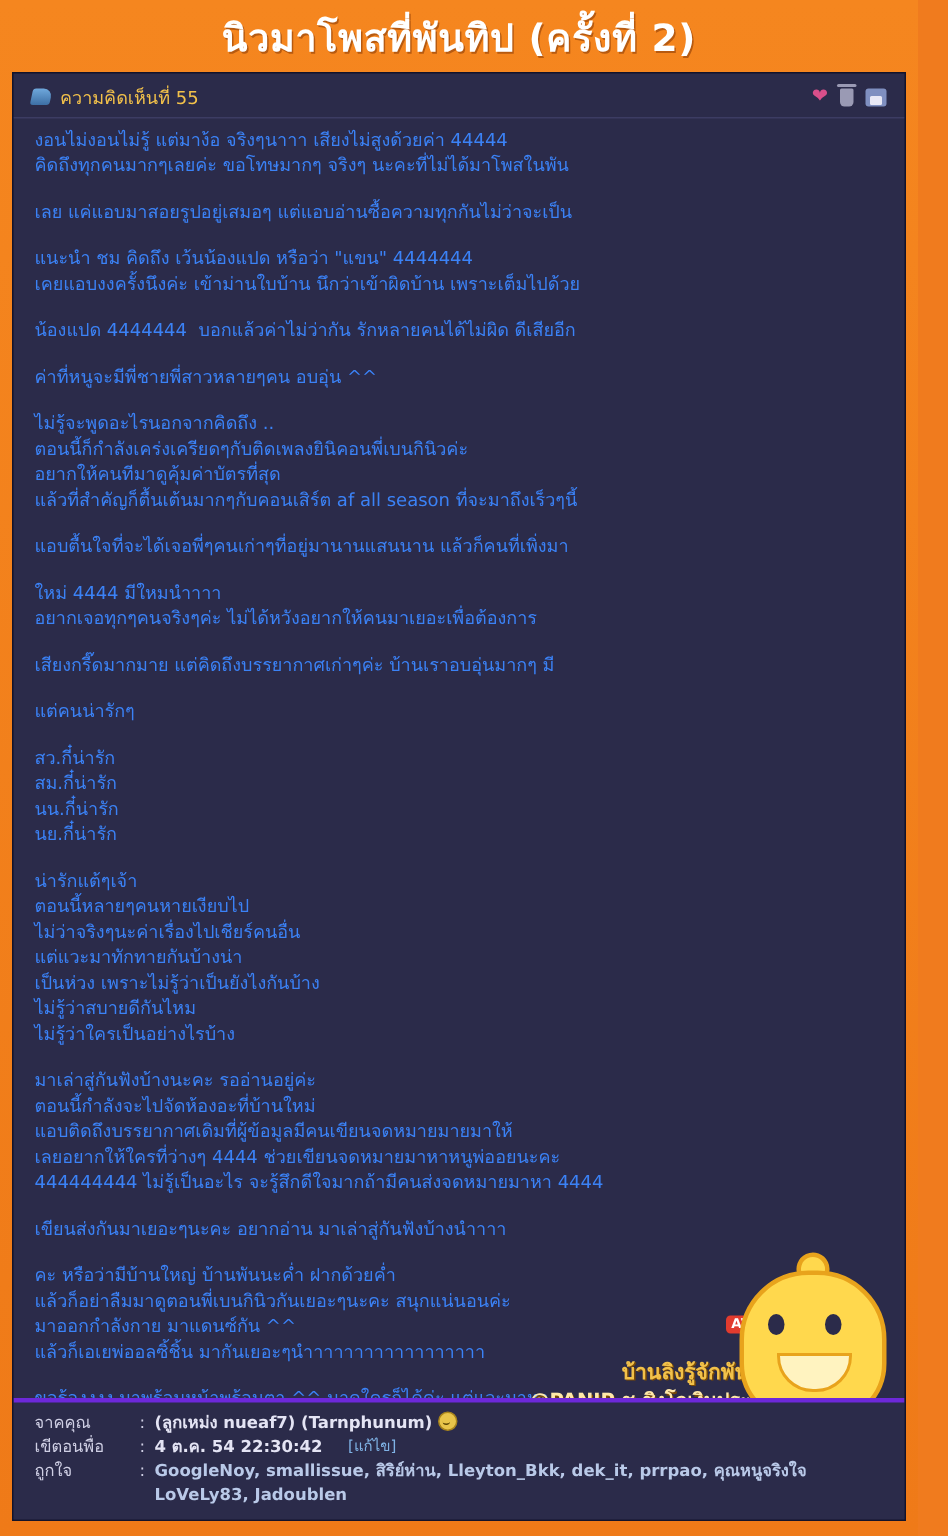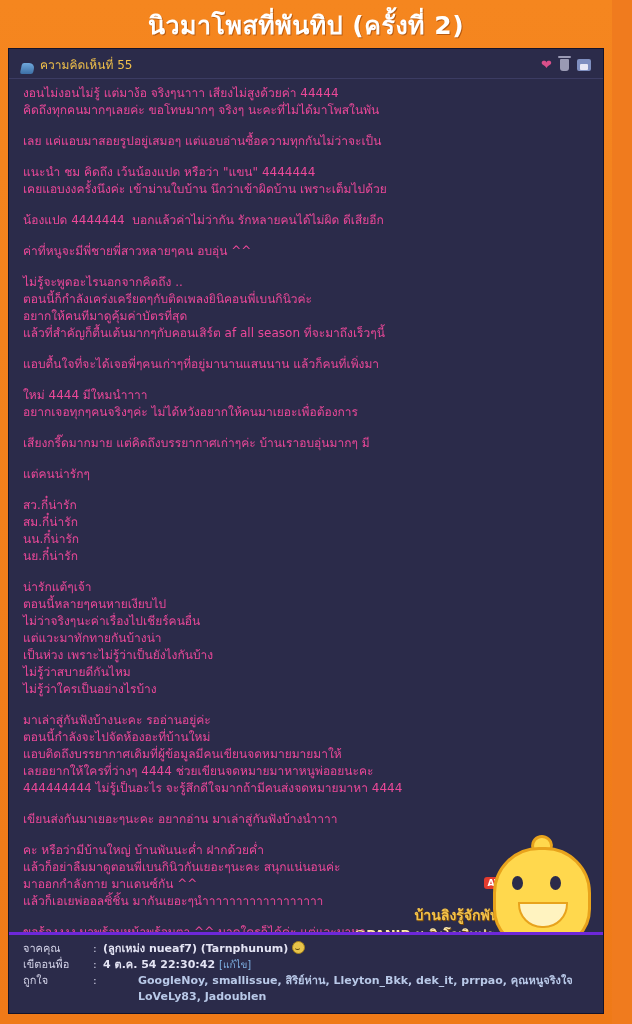--- a/index.html
+++ b/index.html
@@ -41,21 +41,21 @@
   }
   .post-header {
     display: flex;
     align-items: center;
     justify-content: space-between;
     padding: 6px 12px 4px 12px;
     border-bottom: 1px solid #3c3c63;
   }
   .comment-title {
     display: flex;
-    align-items: flex-end;
+    align-items: center;
     gap: 6px;
     color: #f2c14a;
     font-size: 12px;
   }
   .flag-icon {
     display: inline-block;
     width: 13px;
     height: 11px;
     background: linear-gradient(#6fa8dc, #3d6fa5);
     border-radius: 2px 6px 2px 2px;
@@ -102,21 +102,21 @@
     position: absolute;
     left: 3px;
     top: 5px;
     width: 8px;
     height: 6px;
     background: #e8e8f5;
     border-radius: 1px;
   }
   .post-body {
     padding: 6px 14px 0 14px;
-    color: #ec4899;
+    color: #3b82f6;
     font-size: 12px;
     line-height: 17px;
   }
   .para {
     margin: 0 0 14px 0;
     white-space: pre-wrap;
   }
   .footer {
     position: absolute;
     left: 0;
@@ -169,21 +169,20 @@
     height: 2px;
     border-bottom: 1px solid #5a4505;
     border-radius: 0 0 4px 4px;
   }
   .edit-tag {
     color: #7fb2e5;
     font-size: 10px;
   }
   .tag-list {
     color: #b9c9e8;
-    margin-left: 35px;
   }
   .mascot {
     position: absolute;
     right: 6px;
     bottom: 58px;
     width: 250px;
     height: 110px;
     pointer-events: none;
   }
   .mascot-face {
@@ -336,21 +335,21 @@
       <div class="footer-row">
         <span class="footer-label">จาคคุณ</span>
         <span class="footer-sep">:</span>
         <span class="footer-value author-name">(ลูกเหม่ง nueaf7) (Tarnphunum)</span>
         <span class="smiley"></span>
       </div>
       <div class="footer-row">
         <span class="footer-label">เขีตอนพื่อ</span>
         <span class="footer-sep">:</span>
         <span class="footer-value">4 ต.ค. 54 22:30:42</span>
-        <span class="edit-tag" style="margin-left:4px">[แก้ไข]</span>
+        <span class="edit-tag" style="margin-left:17px">[แก้ไข]</span>
       </div>
       <div class="footer-row">
         <span class="footer-label">ถูกใจ</span>
         <span class="footer-sep">:</span>
         <span class="footer-value tag-list">GoogleNoy, smallissue, สิริย์ห่าน, Lleyton_Bkk, dek_it, prrpao, คุณหนูจริงใจ LoVeLy83, Jadoublen</span>
       </div>
     </div>
 
   </div>
 </div>

